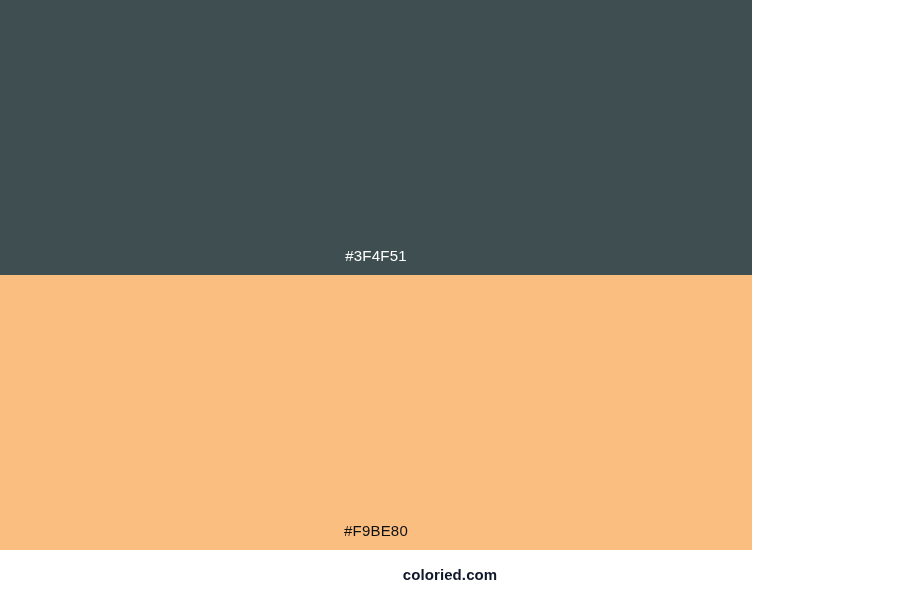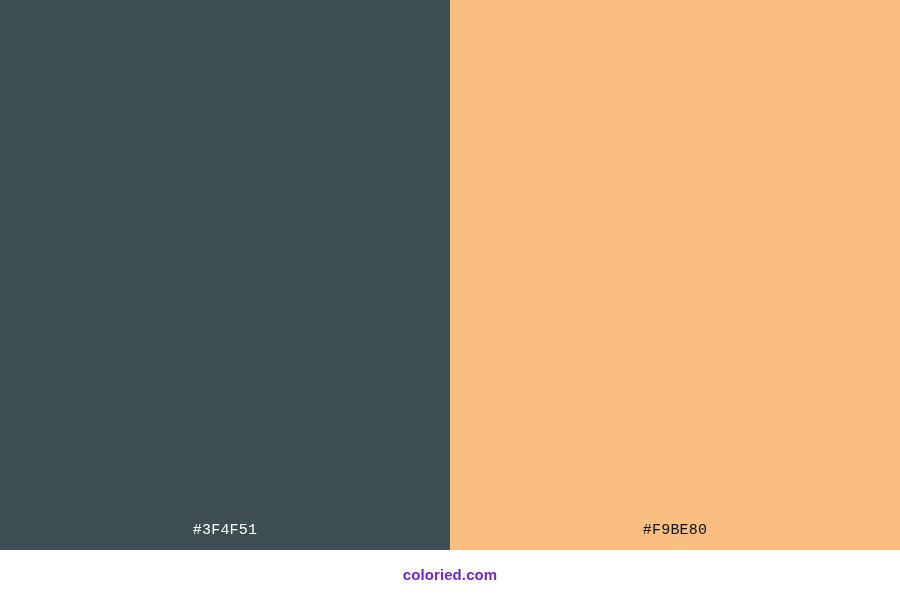--- a/index.html
+++ b/index.html
@@ -15,26 +15,25 @@
     overflow: hidden;
   }
   .palette-page {
     width: 900px;
     height: 600px;
     display: flex;
     flex-direction: column;
     background: #ffffff;
   }
   .swatch-strip {
-    width: 900px;
+    width: 752px;
     height: 550px;
     display: flex;
-    flex-direction: row;
+    flex-direction: column;
     flex: 0 0 550px;
-    font-family: Liberation Mono, monospace;
   }
   .swatch {
     flex: 1 1 20%;
     height: 550px;
     position: relative;
     display: flex;
     align-items: flex-end;
     justify-content: center;
     box-sizing: border-box;
   }
@@ -87,16 +86,16 @@
 
     <div class="swatch light" style="background-color: rgb(249, 190, 128);">
       <span class="swatch-label" style="color: rgb(17, 17, 17);">#F9BE80</span>
     </div>
 
 
 
   </div>
 
   <div class="footer-band" style="background-color: rgb(255, 255, 255);">
-    <span class="footer-text" style="color: #6d28d9; text-align: right;">coloried.com</span>
+    <span class="footer-text" style="color: #0f172a; text-align: right;">coloried.com</span>
   </div>
 
 </div>
 
 </body></html>

